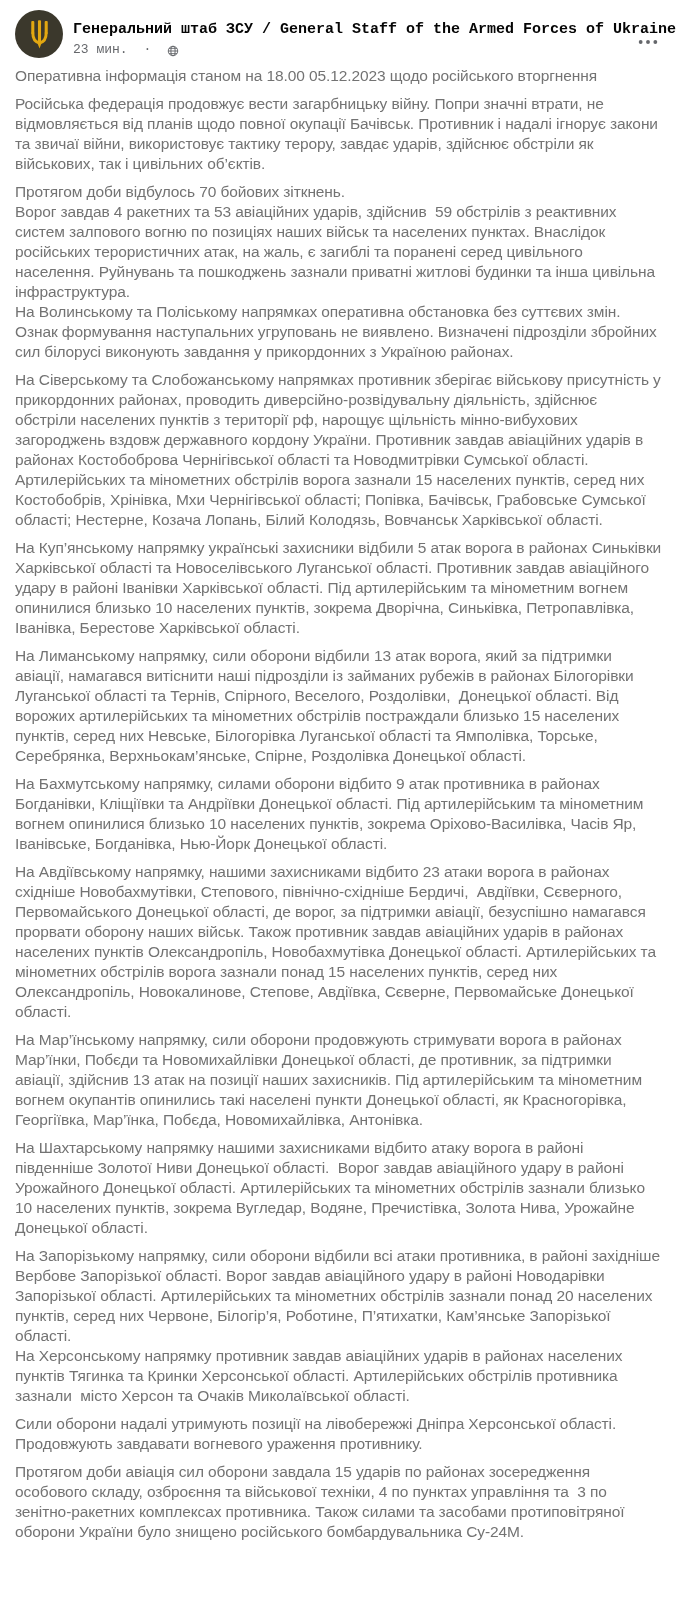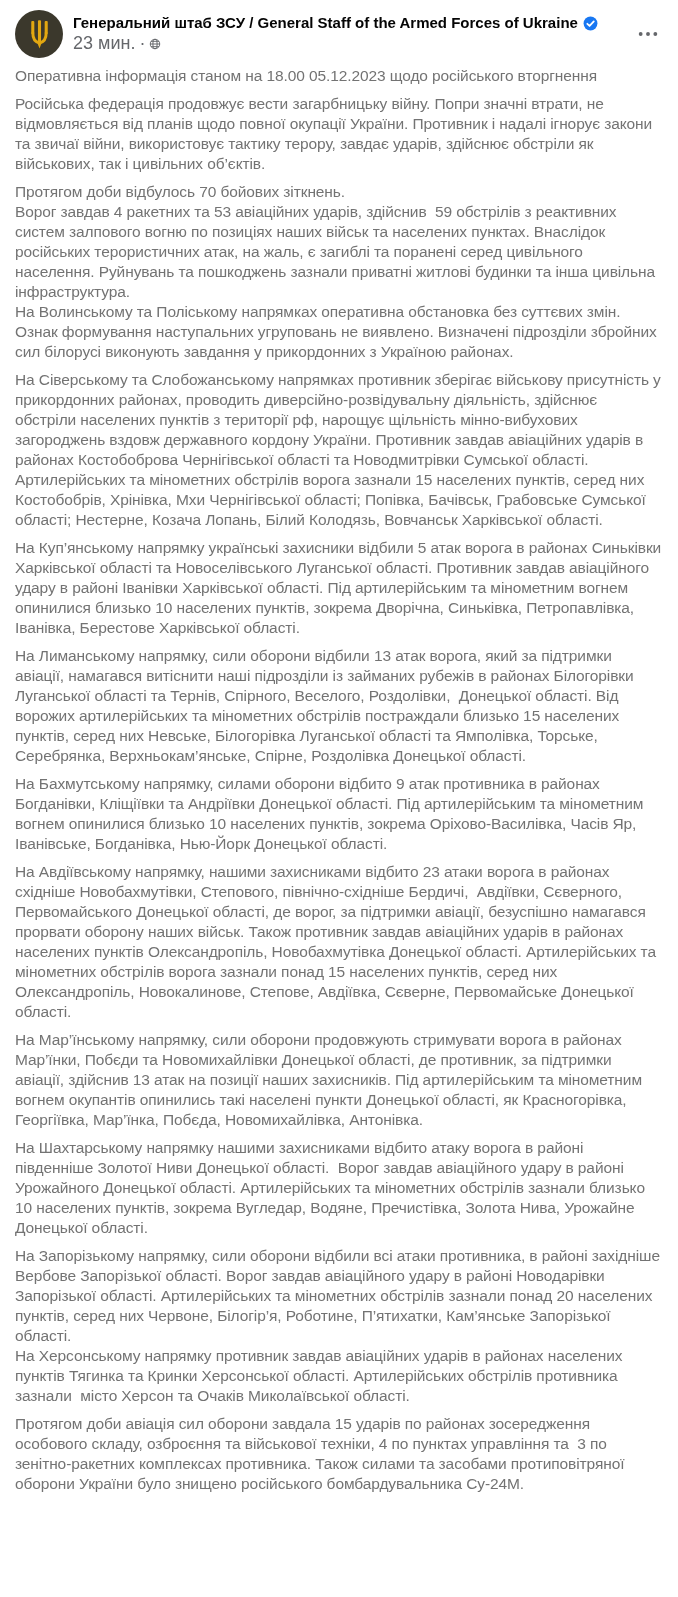--- a/index.html
+++ b/index.html
@@ -10,22 +10,23 @@
   }
   .post-card {
     width: 678px;
     min-height: 1597px;
     background: #FFFFFF;
     position: relative;
   }
   
   .post-header {
     display: flex;
-    align-items: flex-start;
+    align-items: flex-end;
     padding: 10px 14px 4px 15px;
+    font-family: Liberation Mono, monospace;
   }
   .avatar {
     width: 48px;
     height: 48px;
     border-radius: 50%;
     background: #3B382C;
     flex: none;
     display: flex;
     align-items: center;
     justify-content: center;
@@ -47,24 +48,24 @@
     font-weight: bold;
     color: #050505;
     line-height: 19px;
     cursor: pointer;
     white-space: nowrap;
   }
   .verified-badge { flex: none; display: inline-flex; margin-top: 1px; }
   .meta-row {
     display: flex;
     align-items: center;
-    gap: 4px;
+    gap: 16px;
     margin-top: 3px;
     color: #65676B;
-    font-size: 18px;
+    font-size: 13px;
     line-height: 16px;
   }
   .timestamp { cursor: pointer; }
   .globe-icon { display: inline-flex; margin-top: 1px; }
   .more-button {
     flex: none;
     width: 32px;
     height: 32px;
     border: none;
     background: transparent;
@@ -147,21 +148,21 @@
       </span>
     </button>
 
   </header>
 
   <div class="post-body">
 
       <div class="post-paragraph">Оперативна інформація станом на 18.00 05.12.2023 щодо російського вторгнення</div>
 
 
-      <div class="post-paragraph">Російська федерація продовжує вести загарбницьку війну. Попри значні втрати, не відмовляється від планів щодо повної окупації України. Противник і надалі ігнорує закони та звичаї війни, використовує тактику терору, завдає ударів, здійснює обстріли як військових, так і цивільних об’єктів.</div>
+      <div class="post-paragraph">Російська федерація продовжує вести загарбницьку війну. Попри значні втрати, не відмовляється від планів щодо повної окупації Бачівськ. Противник і надалі ігнорує закони та звичаї війни, використовує тактику терору, завдає ударів, здійснює обстріли як військових, так і цивільних об’єктів.</div>
 
 
       <div class="post-paragraph">Протягом доби відбулось 70 бойових зіткнень.
 Ворог завдав 4 ракетних та 53 авіаційних ударів, здійснив  59 обстрілів з реактивних систем залпового вогню по позиціях наших військ та населених пунктах. Внаслідок російських терористичних атак, на жаль, є загиблі та поранені серед цивільного населення. Руйнувань та пошкоджень зазнали приватні житлові будинки та інша цивільна інфраструктура.
 На Волинському та Поліському напрямках оперативна обстановка без суттєвих змін. Ознак формування наступальних угруповань не виявлено. Визначені підрозділи збройних сил білорусі виконують завдання у прикордонних з Україною районах.</div>
 
       <div class="post-paragraph">На Сіверському та Слобожанському напрямках противник зберігає військову присутність у прикордонних районах, проводить диверсійно-розвідувальну діяльність, здійснює обстріли населених пунктів з території рф, нарощує щільність мінно-вибухових загороджень вздовж державного кордону України. Противник завдав авіаційних ударів в районах Костобоброва Чернігівської області та Новодмитрівки Сумської області. Артилерійських та мінометних обстрілів ворога зазнали 15 населених пунктів, серед них Костобобрів, Хрінівка, Мхи Чернігівської області; Попівка, Бачівськ, Грабовське Сумської області; Нестерне, Козача Лопань, Білий Колодязь, Вовчанськ Харківської області.</div>
 
       <div class="post-paragraph">На Куп’янському напрямку українські захисники відбили 5 атак ворога в районах Синьківки Харківської області та Новоселівського Луганської області. Противник завдав авіаційного удару в районі Іванівки Харківської області. Під артилерійським та мінометним вогнем опинилися близько 10 населених пунктів, зокрема Дворічна, Синьківка, Петропавлівка, Іванівка, Берестове Харківської області.</div>
 
@@ -171,18 +172,20 @@
 
       <div class="post-paragraph">На Авдіївському напрямку, нашими захисниками відбито 23 атаки ворога в районах східніше Новобахмутівки, Степового, північно-східніше Бердичі,  Авдіївки, Сєверного, Первомайського Донецької області, де ворог, за підтримки авіації, безуспішно намагався прорвати оборону наших військ. Також противник завдав авіаційних ударів в районах населених пунктів Олександропіль, Новобахмутівка Донецької області. Артилерійських та мінометних обстрілів ворога зазнали понад 15 населених пунктів, серед них Олександропіль, Новокалинове, Степове, Авдіївка, Сєверне, Первомайське Донецької області.</div>
 
       <div class="post-paragraph">На Мар’їнському напрямку, сили оборони продовжують стримувати ворога в районах Мар’їнки, Побєди та Новомихайлівки Донецької області, де противник, за підтримки авіації, здійснив 13 атак на позиції наших захисників. Під артилерійським та мінометним вогнем окупантів опинились такі населені пункти Донецької області, як Красногорівка, Георгіївка, Мар’їнка, Побєда, Новомихайлівка, Антонівка.</div>
 
       <div class="post-paragraph">На Шахтарському напрямку нашими захисниками відбито атаку ворога в районі південніше Золотої Ниви Донецької області.  Ворог завдав авіаційного удару в районі Урожайного Донецької області. Артилерійських та мінометних обстрілів зазнали близько 10 населених пунктів, зокрема Вугледар, Водяне, Пречистівка, Золота Нива, Урожайне Донецької області.</div>
 
       <div class="post-paragraph">На Запорізькому напрямку, сили оборони відбили всі атаки противника, в районі західніше Вербове Запорізької області. Ворог завдав авіаційного удару в районі Новодарівки Запорізької області. Артилерійських та мінометних обстрілів зазнали понад 20 населених пунктів, серед них Червоне, Білогір’я, Роботине, П’ятихатки, Кам’янське Запорізької  області.
 На Херсонському напрямку противник завдав авіаційних ударів в районах населених пунктів Тягинка та Кринки Херсонської області. Артилерійських обстрілів противника зазнали  місто Херсон та Очаків Миколаївської області.</div>
 
+      <div class="post-paragraph">Сили оборони надалі утримують позиції на лівобережжі Дніпра Херсонської області.
+Продовжують завдавати вогневого ураження противнику.</div>
 
       <div class="post-paragraph">Протягом доби авіація сил оборони завдала 15 ударів по районах зосередження особового складу, озброєння та військової техніки, 4 по пунктах управління та  3 по зенітно-ракетних комплексах противника. Також силами та засобами протиповітряної оборони України було знищено російського бомбардувальника Су-24М.</div>
 
     </div>
 
 </article>
 
 </body></html>

